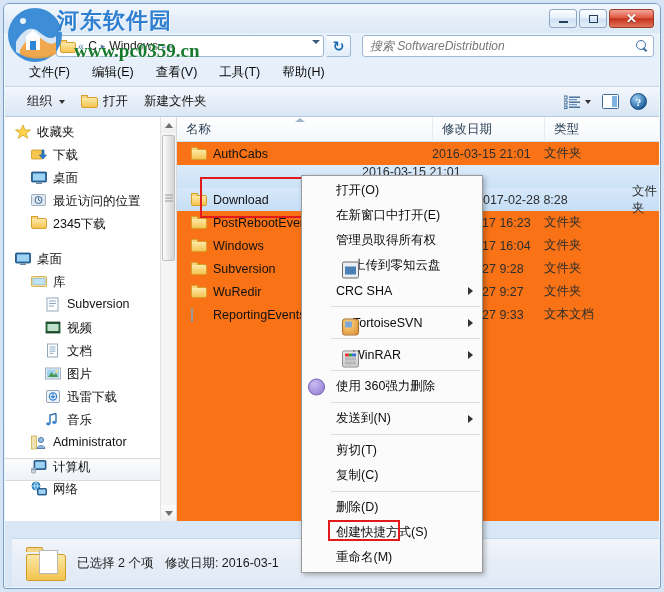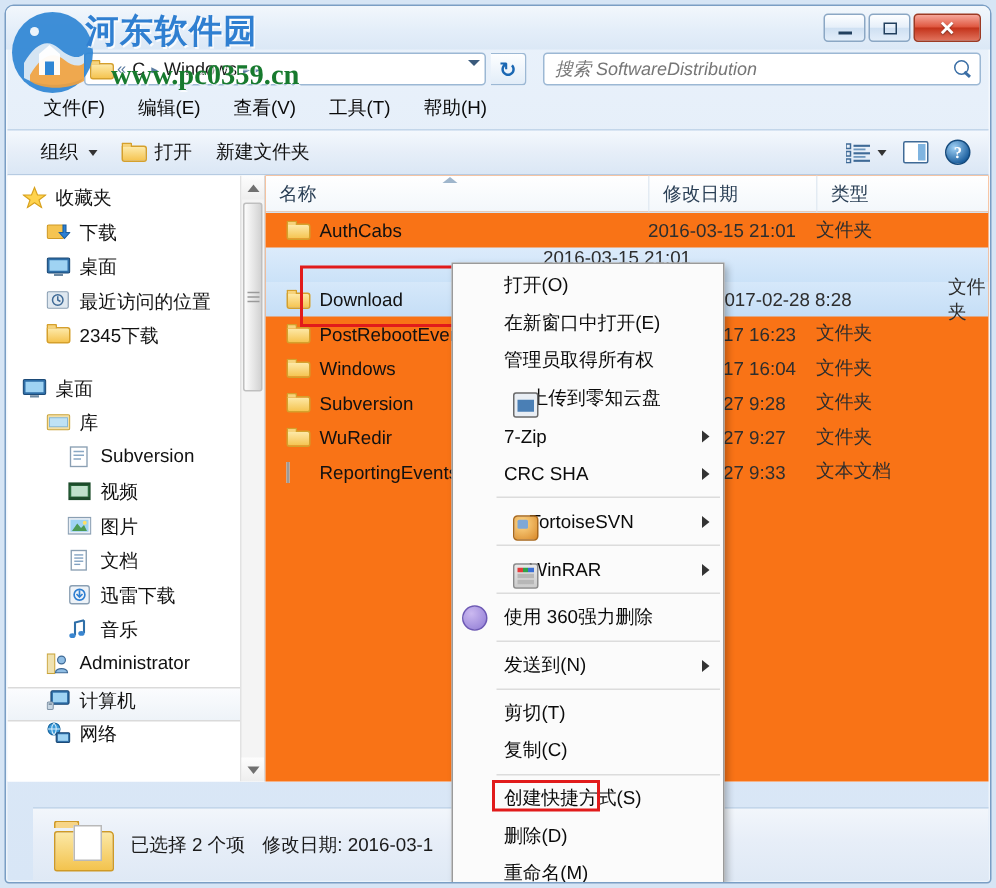--- a/index.html
+++ b/index.html
@@ -261,21 +261,21 @@
     background:linear-gradient(90deg,#e23b3b 0 33%,#2fa34a 33% 66%,#3b6fd4 66% 100%);
     box-shadow:0 5px 0 rgba(0,0,0,0), 0 4px 0 #b7b7b7, 0 8px 0 #b7b7b7;}
   .ic-360{ border-radius:50%;background:radial-gradient(circle at 35% 30%,#cbb9f0,#8f7bd4);border:1px solid #6d59b4;}
   .ctxredbox{
     position:absolute; left:26px; width:72px; height:21px;
     border:2.5px solid #e11b1b; pointer-events:none; z-index:5;
   }
 
   
   .statusbar{
-    position:absolute; left:18px; right:1px; bottom:1px; height:49px;
+    position:absolute; left:8px; right:1px; bottom:1px; height:49px;
     background:linear-gradient(180deg,#f2f6fb 0%,#e7eef8 45%,#dfe9f5 100%);
     border-top:1px solid #c3d6ea;
     display:flex; align-items:center; padding-left:10px; gap:9px;
   }
   .statusfolder{ width:42px;height:36px;position:relative;flex:0 0 auto;margin-left:4px;}
   .sf-back{position:absolute;left:0;bottom:0;width:40px;height:27px;
     background:linear-gradient(180deg,#fbe8a6,#f3c34e);border:1px solid #cf9a26;border-radius:2px 3px 2px 2px;}
   .sf-tab{position:absolute;left:0;top:2px;width:17px;height:5px;background:#f7d587;border:1px solid #cf9a26;border-bottom:none;border-radius:2px 2px 0 0;}
   .sf-page{position:absolute;left:13px;top:5px;width:19px;height:24px;background:#fff;border:1px solid #b9b9b9;}
   .statustext{ font-size:12.5px; color:#1b1b1b; white-space:nowrap; }
@@ -475,40 +475,40 @@
                 <rect x="1" y="2" width="14" height="1.6" fill="#1d4b2b"></rect>
                 <rect x="1" y="11.4" width="14" height="1.6" fill="#1d4b2b"></rect>
               </svg>
           </span>
           <span>视频</span>
         </div>
 
         <div class="navrow ind2">
           <span class="nicon">
             <svg width="16" height="15" viewBox="0 0 16 15">
-                <rect x="0.5" y="2" width="15" height="11" fill="#e8eef4" stroke="#8a9fb3" stroke-width="0.8"></rect>
-                <rect x="2" y="3.5" width="12" height="8" fill="#9fd3f3"></rect>
-                <polygon points="3,11 6.5,6 9,9 11,7 13,11" fill="#4c9a55"></polygon>
-                <circle cx="11.5" cy="5.5" r="1.3" fill="#ffe066"></circle>
-              </svg>
-          </span>
-          <span>图片</span>
-        </div>
-
-        <div class="navrow ind2">
-          <span class="nicon">
-            <svg width="16" height="15" viewBox="0 0 16 15">
                 <rect x="2.5" y="1" width="10" height="13" fill="#fff" stroke="#8a9fb3" stroke-width="0.9"></rect>
                 <rect x="4.5" y="3.5" width="6" height="0.9" fill="#7fa0c0"></rect>
                 <rect x="4.5" y="5.6" width="6" height="0.9" fill="#7fa0c0"></rect>
                 <rect x="4.5" y="7.7" width="6" height="0.9" fill="#7fa0c0"></rect>
                 <rect x="4.5" y="9.8" width="4" height="0.9" fill="#7fa0c0"></rect>
               </svg>
           </span>
           <span>文档</span>
+        </div>
+
+        <div class="navrow ind2">
+          <span class="nicon">
+            <svg width="16" height="15" viewBox="0 0 16 15">
+                <rect x="0.5" y="2" width="15" height="11" fill="#e8eef4" stroke="#8a9fb3" stroke-width="0.8"></rect>
+                <rect x="2" y="3.5" width="12" height="8" fill="#9fd3f3"></rect>
+                <polygon points="3,11 6.5,6 9,9 11,7 13,11" fill="#4c9a55"></polygon>
+                <circle cx="11.5" cy="5.5" r="1.3" fill="#ffe066"></circle>
+              </svg>
+          </span>
+          <span>图片</span>
         </div>
 
         <div class="navrow ind2">
           <span class="nicon">
             <svg width="16" height="15" viewBox="0 0 16 15">
                 <rect x="1.5" y="1.5" width="13" height="12" rx="1.5" fill="#eef3f8" stroke="#8a9fb3" stroke-width="0.9"></rect>
                 <circle cx="8" cy="7.5" r="3.6" fill="none" stroke="#2f7fd1" stroke-width="1.1"></circle>
                 <path d="M8 4.5 L8 9 M6 7 L8 9 L10 7" stroke="#2f7fd1" stroke-width="1.1" fill="none"></path>
               </svg>
           </span>
@@ -717,24 +717,20 @@
       <span>在新窗口中打开(E)</span>
     </div>
     <div class="ctxrow">
       <span>管理员取得所有权</span>
     </div>
     <div class="ctxrow">
       <span class="ctxicon ic-cloud"></span>
       <span>上传到零知云盘</span>
     </div>
     <div class="ctxrow">
-      <span>7-Zip</span>
-      <span class="ctxarrow"></span>
-    </div>
-    <div class="ctxrow">
       <span>CRC SHA</span>
       <span class="ctxarrow"></span>
     </div>
 
     <div class="ctxsep"></div>
 
     <div class="ctxrow">
       <span class="ctxicon ic-svn"></span>
       <span>TortoiseSVN</span>
       <span class="ctxarrow"></span>
@@ -766,25 +762,25 @@
 
     <div class="ctxrow">
       <span>剪切(T)</span>
     </div>
     <div class="ctxrow">
       <span>复制(C)</span>
     </div>
 
     <div class="ctxsep"></div>
 
-    <div class="ctxrow">
-      <span>创建快捷方式(S)</span>
-    </div>
     <div class="ctxrow" style="position:relative;">
       <span>删除(D)</span>
+    </div>
+    <div class="ctxrow">
+      <span>创建快捷方式(S)</span>
     </div>
     <div class="ctxrow">
       <span>重命名(M)</span>
     </div>
 
     <div class="ctxredbox" style="top:344px;"></div>
   </div>
 
   <div class="statusbar">
     <div class="statusfolder">

